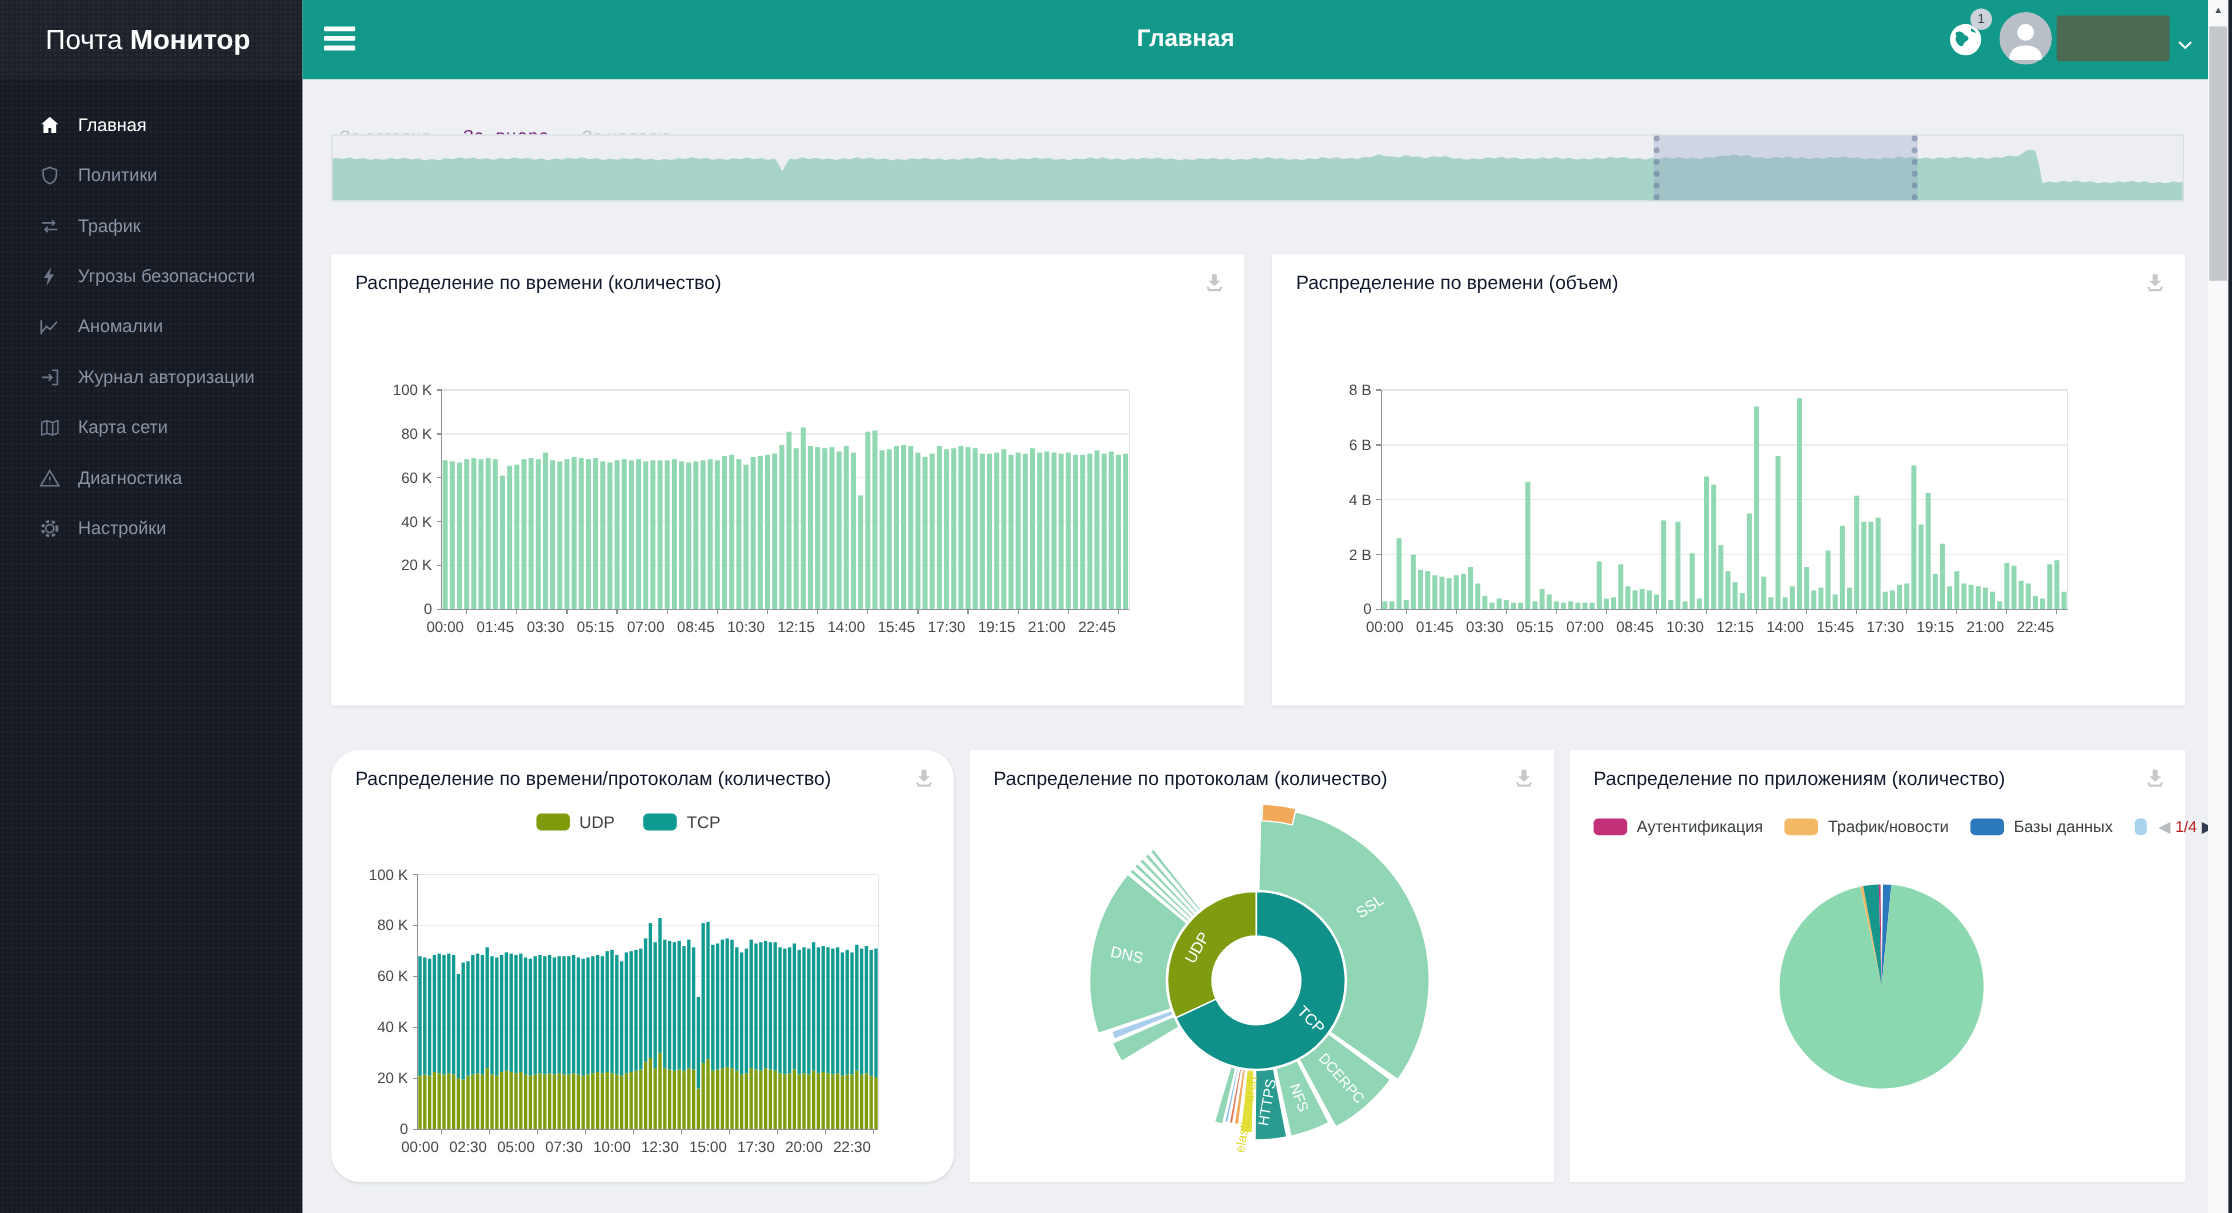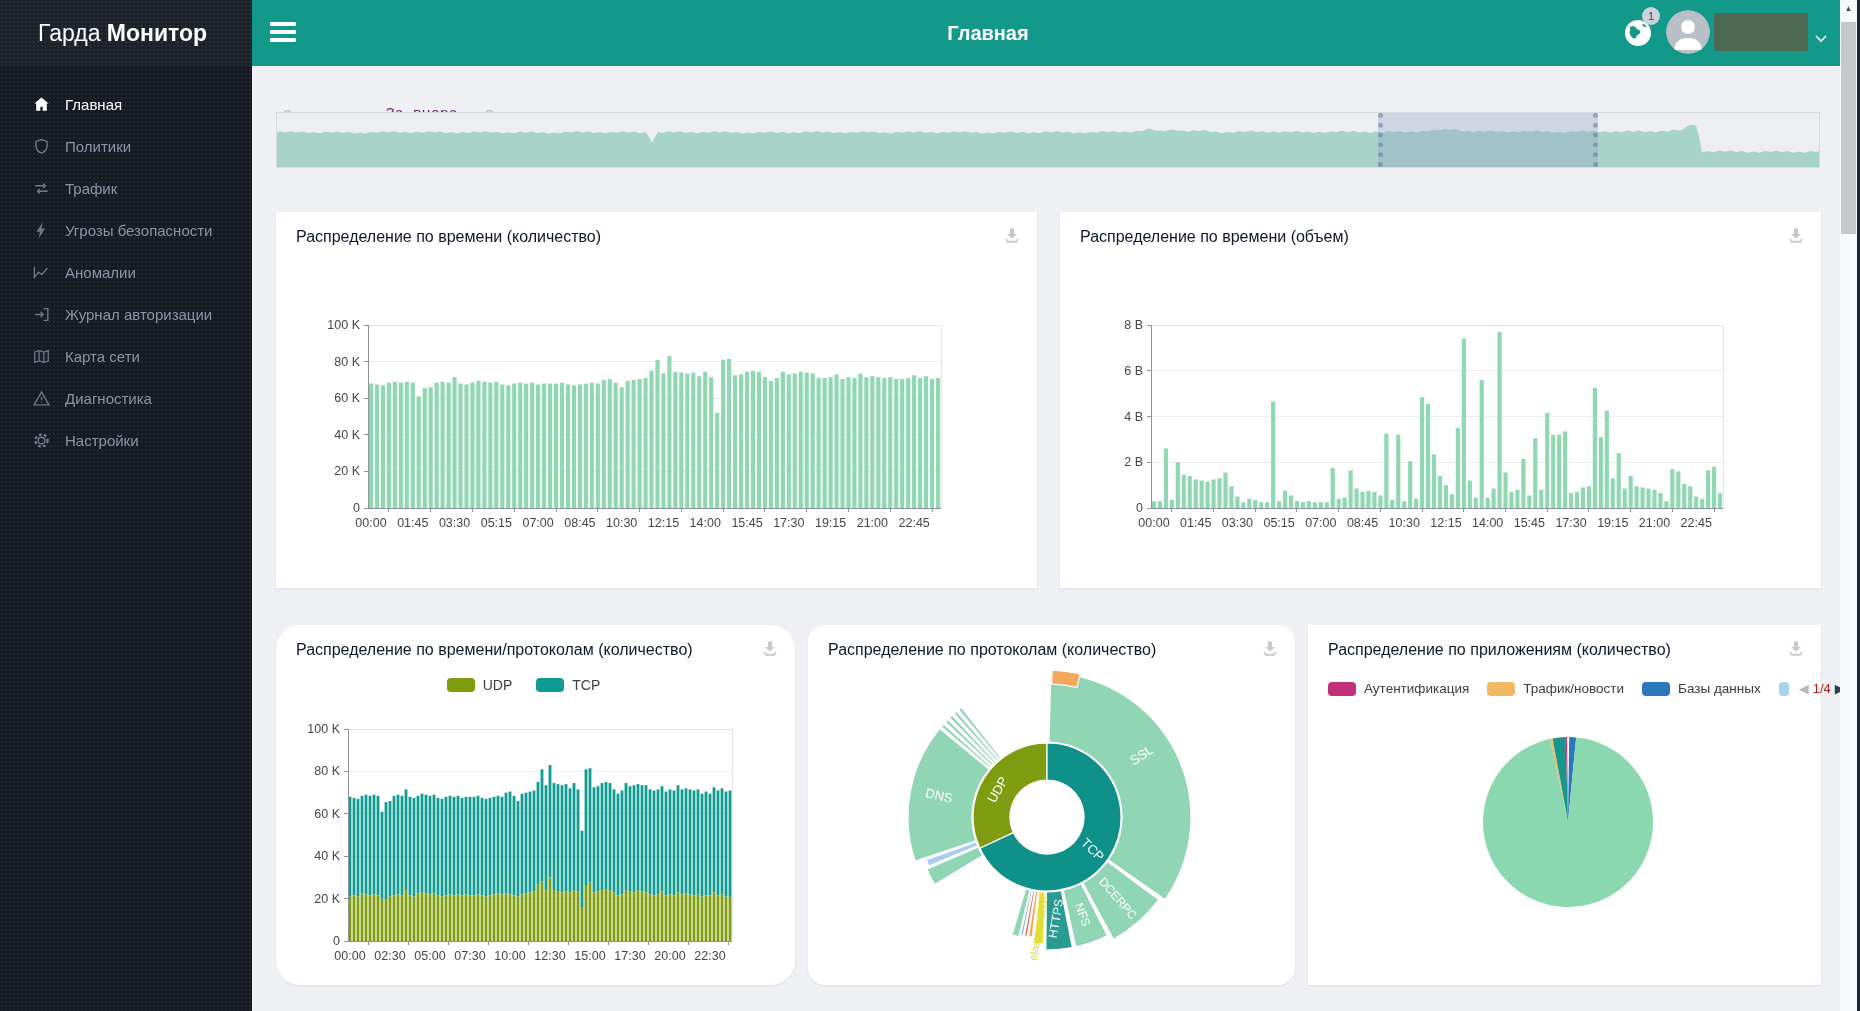--- a/index.html
+++ b/index.html
@@ -34,21 +34,21 @@
   
   #timeline-panel{position:absolute;left:276px;top:112px;width:1544px;height:56px;background:#ecesf1;background:#eceef1;
                   border:1px solid #d9dde2;box-sizing:border-box;}
   #brush{position:absolute;top:113px;height:54px;background:rgba(148,164,198,.33);
          border-left:5px dotted rgba(105,120,155,.55);border-right:5px dotted rgba(105,120,155,.55);box-sizing:border-box;cursor:col-resize;}
   
   .card{position:absolute;background:#fff;box-shadow:0 1px 2px rgba(40,45,50,.08);}
   #card-count{left:276px;top:212px;width:761px;height:376px;}
   #card-volume{left:1060px;top:212px;width:761px;height:376px;}
   #card-proto-time{left:276px;top:625px;width:519px;height:360px;border-radius:24px;}
-  #card-proto{left:808px;top:625px;width:487px;height:360px;border-radius:17px;}
+  #card-proto{left:808px;top:625px;width:487px;height:360px;}
   #card-apps{left:1308px;top:625px;width:513px;height:360px;}
   .card-title{position:absolute;left:20px;top:16px;margin:0;font-size:16px;font-weight:400;color:#0f172a;white-space:nowrap;}
   .dl{position:absolute;right:14px;top:14px;width:22px;height:22px;border:none;background:none;padding:0;color:#c6c9cc;cursor:pointer;}
   .card svg.chart{position:absolute;}
   #svg-count,#svg-volume{left:20px;top:96px;}
   #svg-proto-time{left:20px;top:95px;}
   #svg-sunburst{left:0;top:40px;}
   #svg-apps{left:0;top:80px;}
   .legend{position:absolute;left:0;right:0;display:flex;align-items:center;}
   #legend-protocols{top:52px;justify-content:center;}
@@ -65,21 +65,21 @@
   .sb-thumb{position:absolute;left:1px;right:1px;top:22px;height:212px;background:#c5c8cb;cursor:pointer;}
   #edge{position:absolute;left:1857px;top:0;width:3px;height:1011px;background:#1b2330;}
   svg text{font-family:"Liberation Sans",sans-serif;}
 </style>
 </head>
 <body>
 
 <div id="screen">
 
   <aside id="sidebar">
-    <div id="logo"><span>Гарда</span>&nbsp;<b>Монитор</b></div>
+    <div id="logo"><span>Почта</span>&nbsp;<b>Монитор</b></div>
     <nav id="nav">
         <div class="nav-item active">
           <span class="nv-ic">
             <svg viewBox="0 0 24 24" width="19" height="19">
               <path fill="currentColor" d="M12 3L3 10.8h2.3V20h5.2v-5.3h3V20h5.2v-9.2H21z"></path>
             </svg>
           </span>
           <span class="nv-lb">Главная</span>
         </div>
         <div class="nav-item">

